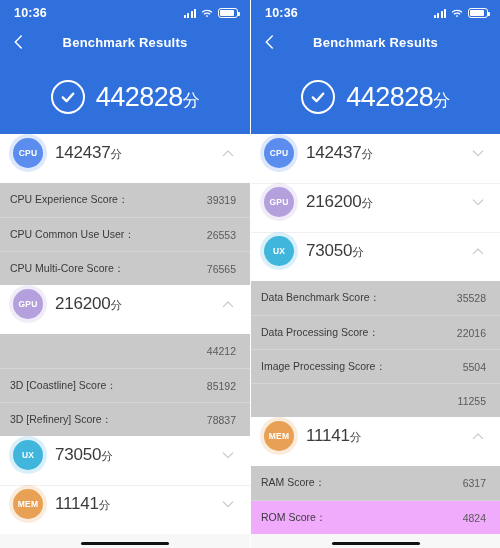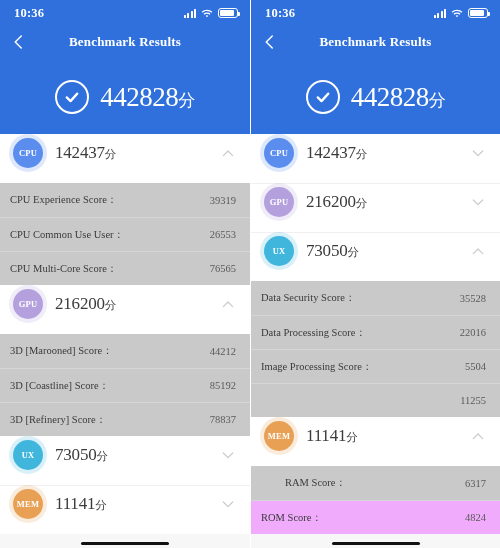--- a/index.html
+++ b/index.html
@@ -2,21 +2,21 @@
 <html><head>
 <meta charset="utf-8">
 <style>
   * { margin:0; padding:0; box-sizing:border-box; }
   html,body {
     width:500px; height:548px;
     background:#ffffff;
     font-family:"Liberation Sans","DejaVu Sans",sans-serif;
     overflow:hidden;
   }
-  .screens { display:flex; width:500px; height:548px;font-family:Liberation Serif, serif; }
+  .screens { display:flex; width:500px; height:548px; }
   .phone {
     width:250px; height:548px; position:relative;
     background:#f7f7f7; overflow:hidden;
     display:flex; flex-direction:column;
   }
   .phone.right { border-left:1px solid #ffffff; }
 
   
   .header {
     background:#2f70dd; color:#ffffff;
@@ -184,21 +184,20 @@
           <span class="badge-halo" style="background: rgba(179, 160, 221, 0.2);">
             <span class="badge" style="background: rgb(179, 160, 221);">GPU</span>
           </span>
           <span class="cat-score">216200<span class="unit">分</span></span>
           <span class="chev"><svg viewBox="0 0 24 24" width="16" height="16" fill="none" stroke="#8a8a8a" stroke-width="1.8" stroke-linecap="round" stroke-linejoin="round">
               <polyline points="5,16 12,9 19,16"></polyline>
             </svg></span>
         </div>
         <div class="sub-rows" style="background: rgb(201, 201, 201);">
           <div class="sub-row" style="background: rgb(201, 201, 201);">
-            <span>3D [Marooned] Score：</span>
             <span class="val">44212</span>
           </div>
           <div class="sub-row" style="background: rgb(201, 201, 201);">
             <span>3D [Coastline] Score：</span>
             <span class="val">85192</span>
           </div>
           <div class="sub-row" style="background: rgb(201, 201, 201);">
             <span>3D [Refinery] Score：</span>
             <span class="val">78837</span>
           </div>
@@ -287,21 +286,21 @@
           <span class="badge-halo" style="background: rgba(65, 182, 221, 0.2);">
             <span class="badge" style="background: rgb(65, 182, 221);">UX</span>
           </span>
           <span class="cat-score">73050<span class="unit">分</span></span>
           <span class="chev"><svg viewBox="0 0 24 24" width="16" height="16" fill="none" stroke="#8a8a8a" stroke-width="1.8" stroke-linecap="round" stroke-linejoin="round">
               <polyline points="5,16 12,9 19,16"></polyline>
             </svg></span>
         </div>
         <div class="sub-rows" style="background: rgb(201, 201, 201);">
           <div class="sub-row" style="background: rgb(201, 201, 201);">
-            <span>Data Security Score：</span>
+            <span>Data Benchmark Score：</span>
             <span class="val">35528</span>
           </div>
           <div class="sub-row" style="background: rgb(201, 201, 201);">
             <span>Data Processing Score：</span>
             <span class="val">22016</span>
           </div>
           <div class="sub-row" style="background: rgb(201, 201, 201);">
             <span>Image Processing Score：</span>
             <span class="val">5504</span>
           </div>
@@ -312,21 +311,21 @@
         <div class="cat-row">
           <span class="badge-halo" style="background: rgba(232, 160, 85, 0.2);">
             <span class="badge" style="background: rgb(232, 160, 85);">MEM</span>
           </span>
           <span class="cat-score">11141<span class="unit">分</span></span>
           <span class="chev"><svg viewBox="0 0 24 24" width="16" height="16" fill="none" stroke="#8a8a8a" stroke-width="1.8" stroke-linecap="round" stroke-linejoin="round">
               <polyline points="5,16 12,9 19,16"></polyline>
             </svg></span>
         </div>
         <div class="sub-rows" style="background: rgb(201, 201, 201);">
-          <div class="sub-row" style="background: rgb(201, 201, 201); margin-left: 24px;">
+          <div class="sub-row" style="background: rgb(201, 201, 201);">
             <span>RAM Score：</span>
             <span class="val">6317</span>
           </div>
           <div class="sub-row" style="background: #f0abfc;">
             <span>ROM Score：</span>
             <span class="val">4824</span>
           </div>
         </div>
       </div>
       <div class="home-bar-wrap">

